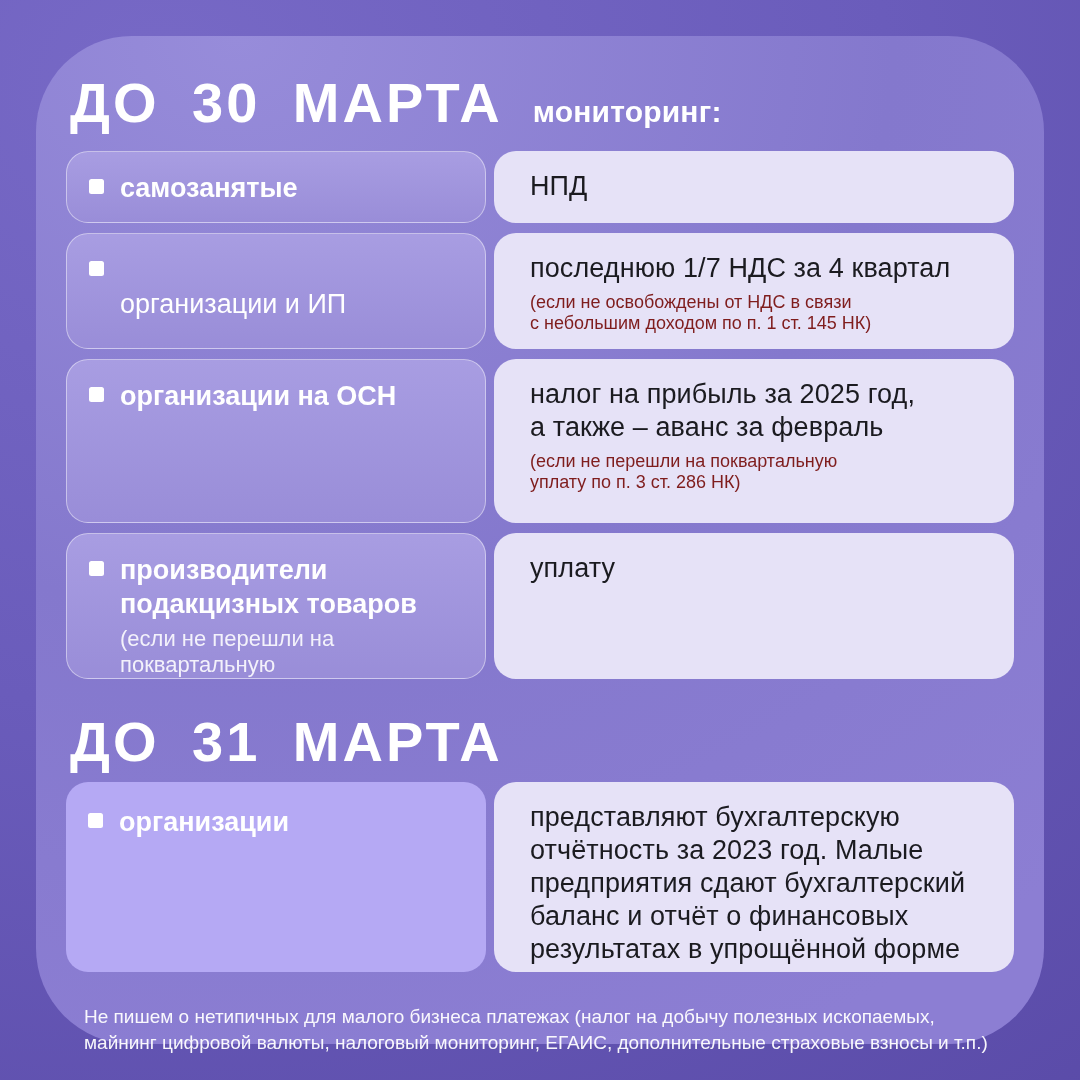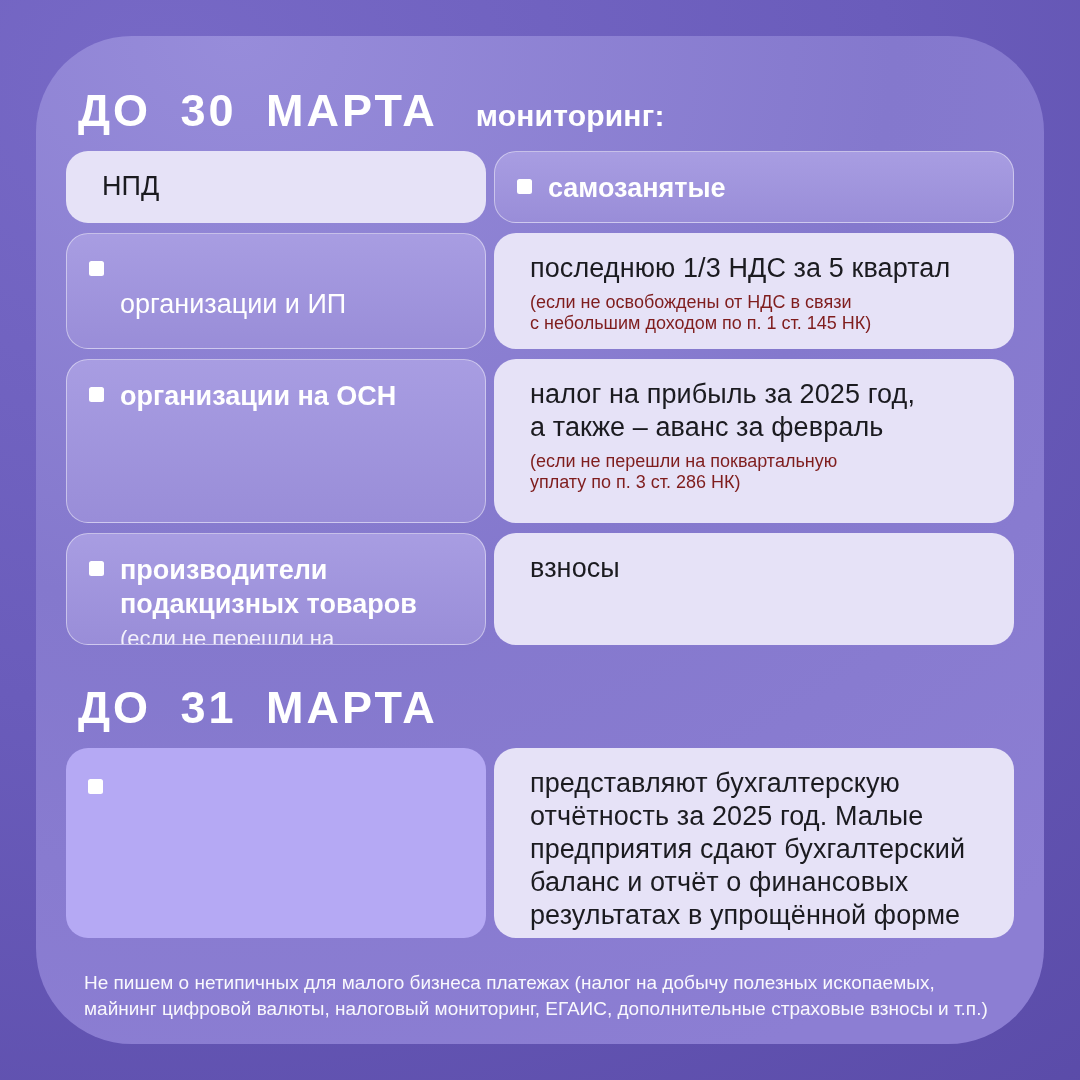--- a/index.html
+++ b/index.html
@@ -8,26 +8,26 @@
     font-family:"Liberation Sans","DejaVu Sans",sans-serif;
     background:radial-gradient(140% 120% at 15% 8%, #7769c6 0%, #6a5cbb 48%, #5a4ba8 100%);
   }
   .card{
     position:absolute;inset:36px;border-radius:96px;
     background:radial-gradient(125% 110% at 20% 0%, #978cda 0%, #8478cd 52%, #8c7ed3 100%);
     padding:40px 30px 0;box-sizing:border-box;
   }
   .title-row{display:flex;align-items:baseline;margin:0 4px 22px;height:53px;}
   .sec-title{
-    font-size:45px;font-weight:800;color:#ffffff;line-height:53px;margin:8px;
+    font-size:56px;font-weight:800;color:#ffffff;line-height:53px;margin:0;
     letter-spacing:3px;word-spacing:14px;text-transform:uppercase;
   }
   .sec-sub{font-size:30px;font-weight:600;color:#ffffff;margin-left:30px;letter-spacing:.2px;}
   .row{display:grid;grid-template-columns:420px 1fr;column-gap:8px;margin-bottom:10px;}
-  .r1{height:72px}.r2{height:116px}.r3{height:164px}.r4{height:112px}.r5{height:190px}
+  .r1{height:72px}.r2{height:116px}.r3{height:164px}.r4{height:146px}.r5{height:190px}
   .chip{border-radius:22px;box-sizing:border-box;overflow:hidden;}
   .chip.left{
     background:linear-gradient(180deg,#a89de2 0%,#998dd8 100%);
     border:1px solid rgba(255,255,255,.45);
     padding:19px 20px 14px 22px;color:#ffffff;display:flex;align-items:flex-start;
   }
   .chip.left.light{background:#b5a9f4;border:none;padding:23px 20px 14px 22px;}
   .bullet{flex:0 0 15px;width:15px;height:15px;background:#ffffff;border-radius:2.5px;margin:8px 16px 0 0;}
   .payer-text{font-size:27px;line-height:1.26;white-space:pre-line;}
   .w500{font-weight:500}.w700{font-weight:700}
@@ -48,39 +48,39 @@
 
 <div class="stage">
   <div class="card">
 
     <div class="title-row">
       <h1 class="sec-title">ДО 30 МАРТА</h1>
       <span class="sec-sub">мониторинг:</span>
     </div>
 
     <div class="row r1">
-      <div class="chip right">
-        <div class="main">НПД</div>
-      </div>
       <div class="chip left">
         <span class="bullet"></span>
         <div class="payer-text w700">самозанятые</div>
+      </div>
+      <div class="chip right">
+        <div class="main">НПД</div>
       </div>
     </div>
 
     <div class="row r2">
       <div class="chip left">
         <span class="bullet"></span>
         <div class="payer-text">
           <span class="w500">организации и ИП</span><br>
           
         </div>
       </div>
       <div class="chip right">
-        <div class="main">последнюю 1/3 НДС за 5 квартал</div>
+        <div class="main">последнюю 1/7 НДС за 4 квартал</div>
         <div class="note">(если не освобождены от НДС в связи
 с небольшим доходом по п. 1 ст. 145 НК)</div>
       </div>
     </div>
 
     <div class="row r3">
       <div class="chip left">
         <span class="bullet"></span>
         <div class="payer-text w700">организации на ОСН</div>
       </div>
@@ -96,35 +96,36 @@
       <div class="chip left">
         <span class="bullet"></span>
         <div>
           <div class="payer-text w700">производители
 подакцизных товаров</div>
           <div class="payer-note">(если не перешли на поквартальную
 уплату по п. 3 ст. 286 НК)</div>
         </div>
       </div>
       <div class="chip right">
-        <div class="main">взносы</div>
+        <div class="main">уплату</div>
       </div>
     </div>
 
     <div class="title-row title2">
       <h1 class="sec-title">ДО 31 МАРТА</h1>
     </div>
 
     <div class="row r5">
       <div class="chip left light">
         <span class="bullet"></span>
+        <div class="payer-text w700">организации</div>
       </div>
       <div class="chip right">
         <div class="main">представляют бухгалтерскую
-отчётность за 2025 год. Малые
+отчётность за 2023 год. Малые
 предприятия сдают бухгалтерский
 баланс и отчёт о финансовых
 результатах в упрощённой форме</div>
       </div>
     </div>
 
     <p class="footer">Не пишем о нетипичных для малого бизнеса платежах (налог на добычу полезных ископаемых,
 майнинг цифровой валюты, налоговый мониторинг, ЕГАИС, дополнительные страховые взносы и т.п.)</p>
 
   </div>

